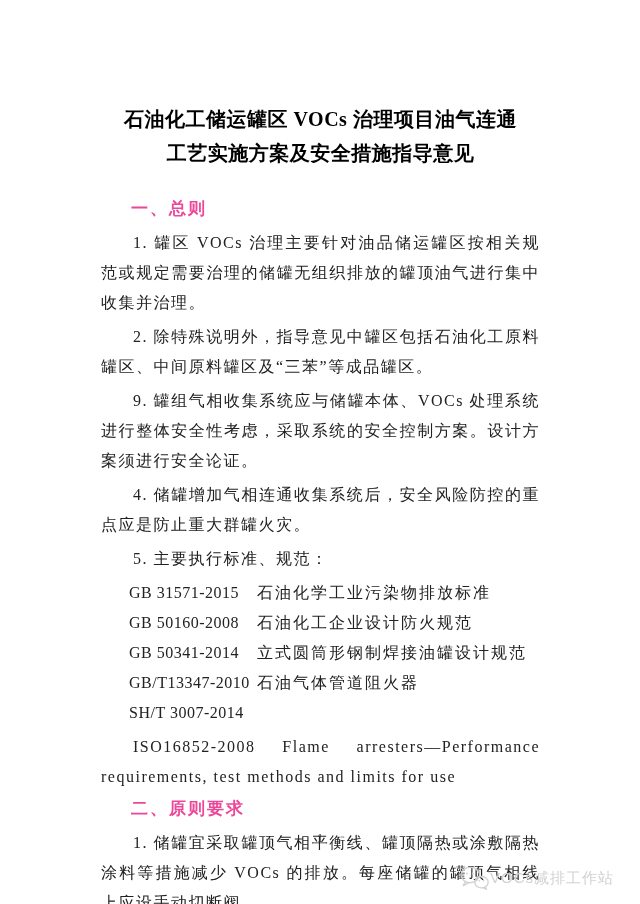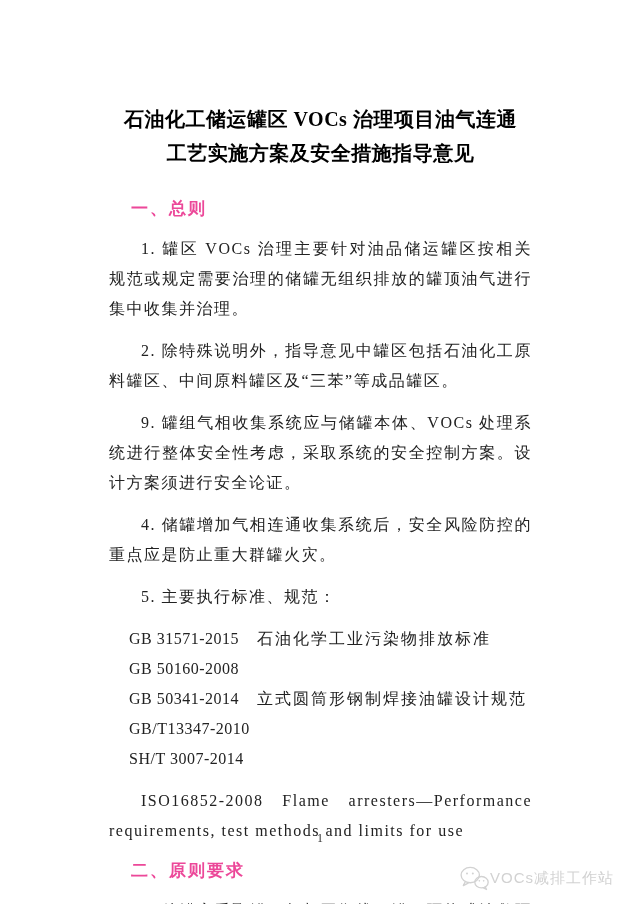--- a/index.html
+++ b/index.html
@@ -26,21 +26,21 @@
     padding-left:2em;
     font-size:17px;
     font-weight:bold;
     color:#ec4899;
     font-family:"Liberation Sans","DejaVu Sans",sans-serif;
     letter-spacing:2px;
     line-height:26px;
   }
   .section-heading.second{margin-top:4px;}
   .para{
-    margin:12px;
+    margin:4px;
     text-indent:2em;
     font-size:16px;
     line-height:30px;
     text-align:justify;
     letter-spacing:1.5px;
   }
   .std-row{
     display:flex;
     margin-left:2em;
     font-size:16px;
@@ -93,27 +93,29 @@
     <p class="para">4. 储罐增加气相连通收集系统后，安全风险防控的重点应是防止重大群罐火灾。</p>
     <p class="para">5. 主要执行标准、规范：</p>
 
     <div>
       <div class="std-row">
         <span class="std-code">GB 31571-2015</span>
         <span class="std-name">石油化学工业污染物排放标准</span>
       </div>
       <div class="std-row">
         <span class="std-code">GB 50160-2008</span>
+        <span class="std-name">石油化工企业设计防火规范</span>
       </div>
       <div class="std-row">
         <span class="std-code">GB 50341-2014</span>
         <span class="std-name">立式圆筒形钢制焊接油罐设计规范</span>
       </div>
       <div class="std-row">
         <span class="std-code">GB/T13347-2010</span>
+        <span class="std-name">石油气体管道阻火器</span>
       </div>
       <div class="std-row">
         <span class="std-code">SH/T 3007-2014</span>
       </div>
     </div>
 
     <p class="para">ISO16852-2008 Flame arresters—Performance requirements, test methods and limits for use</p>
 
     <div class="section-heading second">二、原则要求</div>
 

